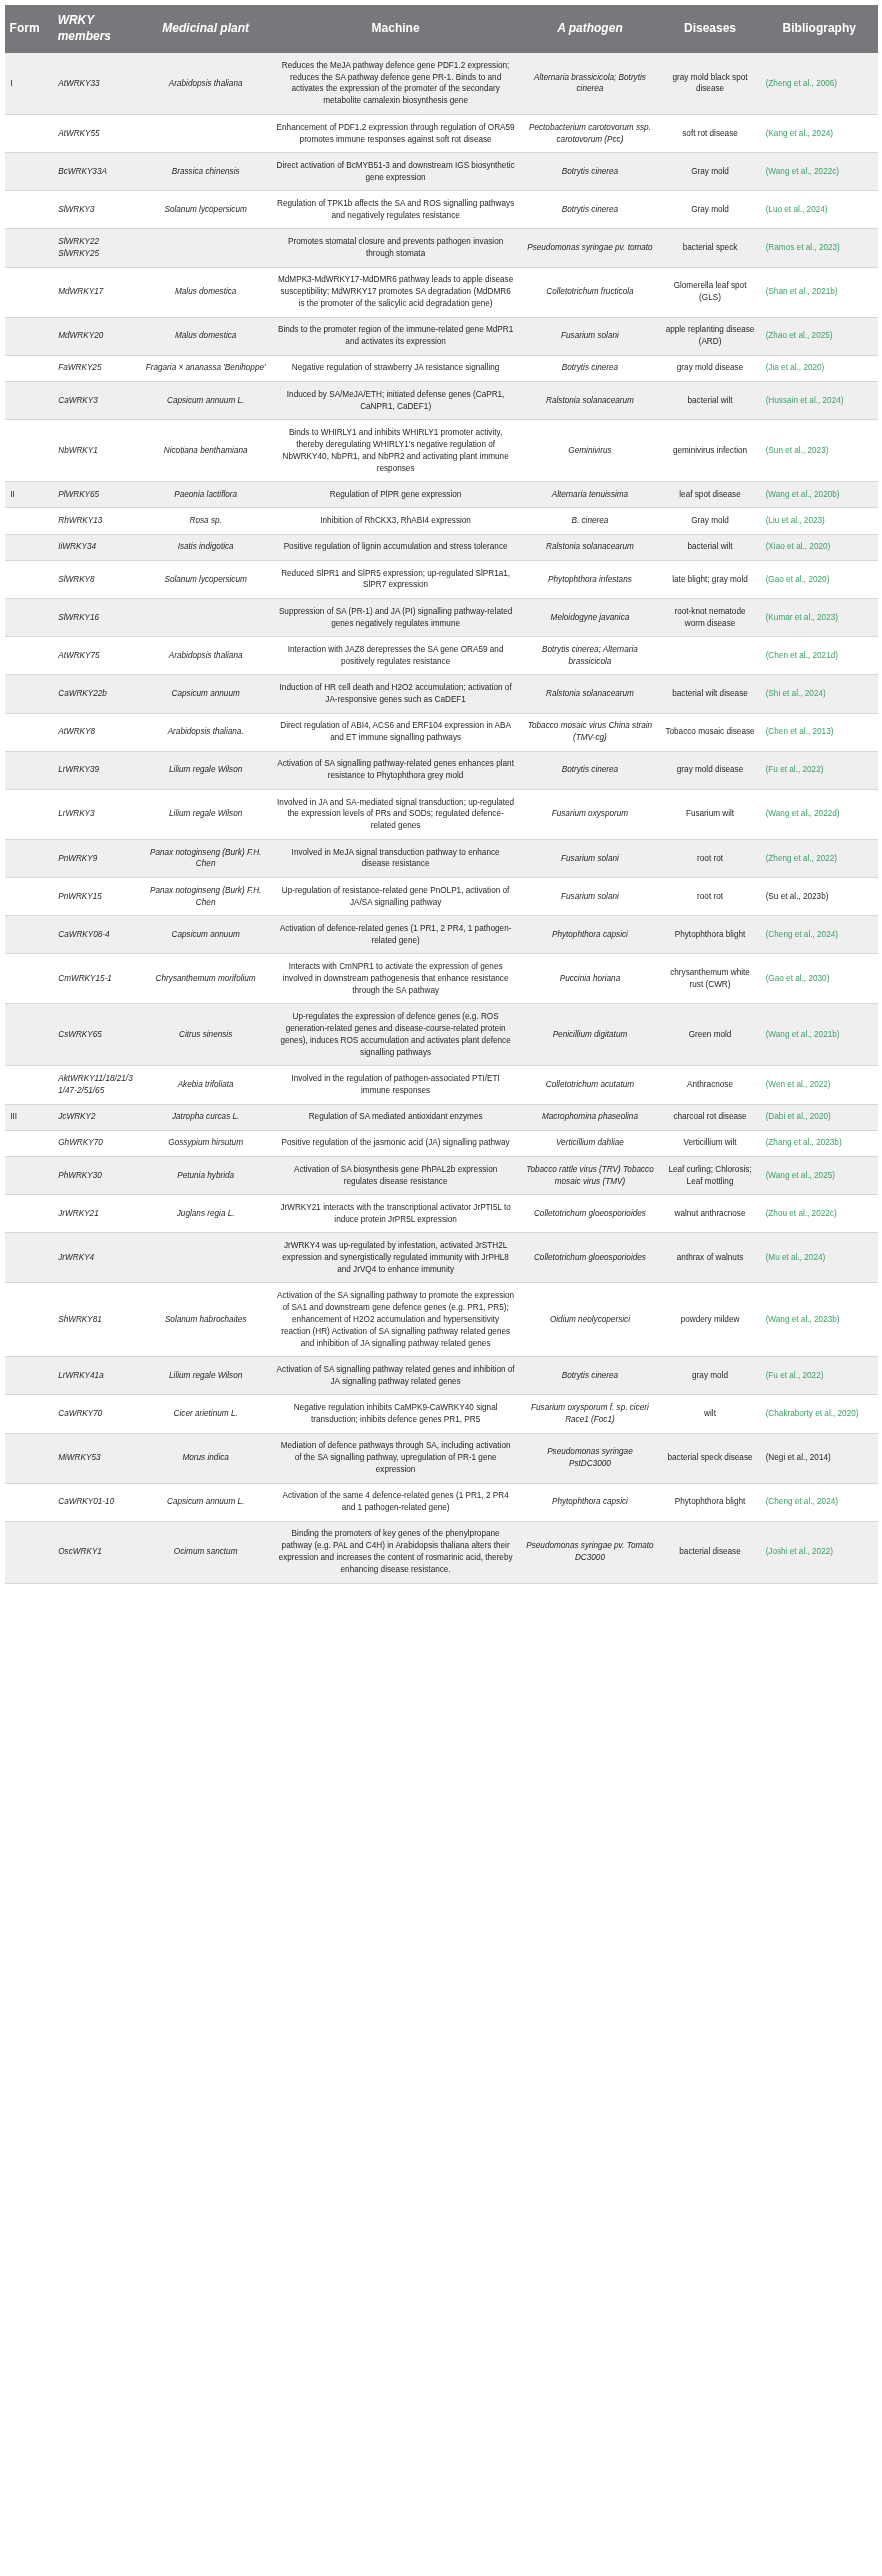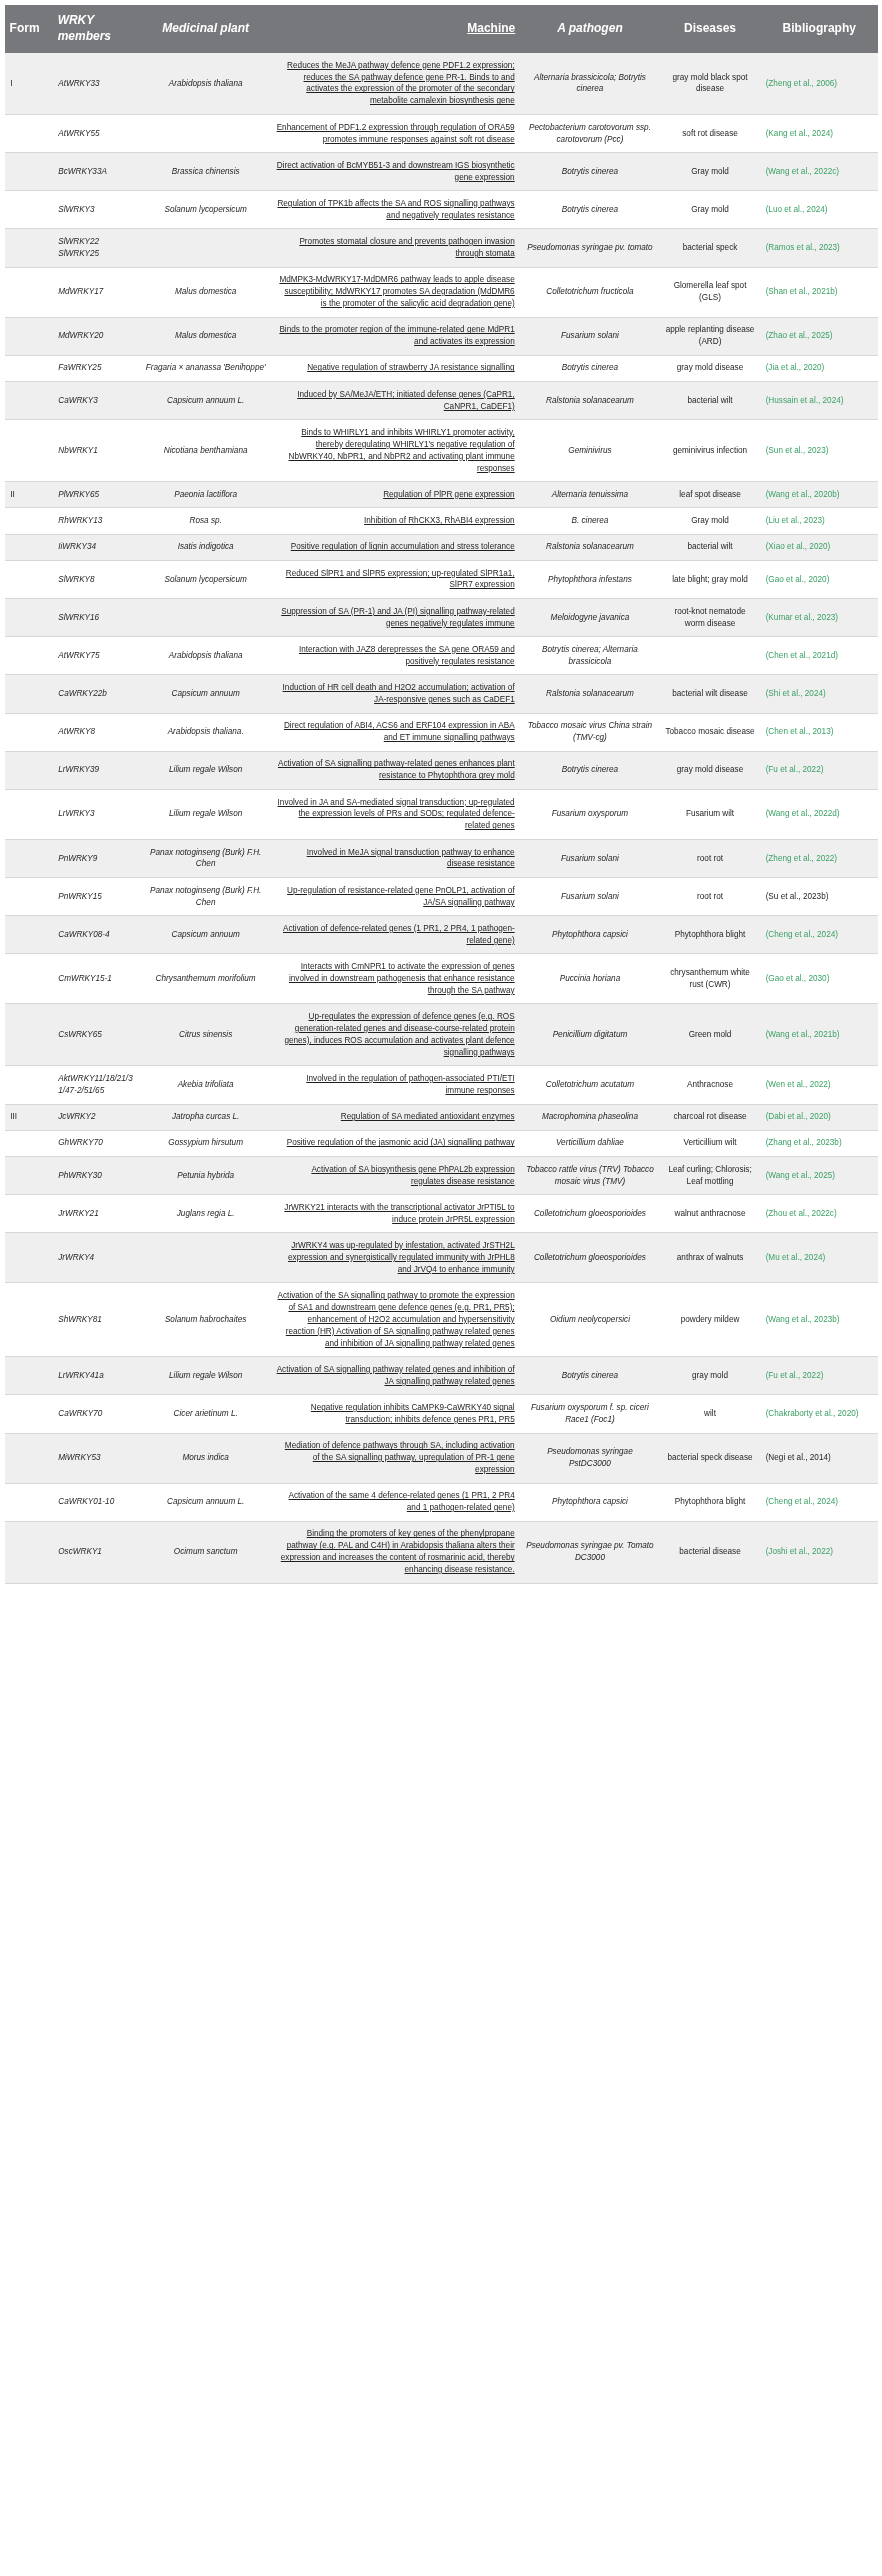--- a/index.html
+++ b/index.html
@@ -32,21 +32,21 @@
     vertical-align: middle;
     border-bottom: 0.6px solid #d7d7d7;
     overflow-wrap: break-word;
     word-wrap: break-word;
   }
   tbody tr:nth-child(odd) { background: var(--row-alt-bg, #efefef); }
   tbody tr:nth-child(even) { background: #ffffff; }
   .col-form   { width: 5.5%;  text-align: left; }
   .col-member { width: 10%;   text-align: left;  font-style: italic; }
   .col-plant  { width: 15%;   text-align: center;  font-style: italic; }
-  .col-machine{ width: 28.5%; text-align: right; text-decoration: underline; }
+  .col-machine{ width: 28.5%; text-align: center; }
   .col-pathogen { width: 16%; text-align: center; font-style: italic; }
   .col-disease  { width: 11.5%; text-align: center; }
   .col-ref      { width: 13.5%; }
   .ref-link {
     color: var(--link-color, #3aa164);
     cursor: pointer;
   }
   .ref-link.plain {
     color: #1f1f1f;
     cursor: default;

